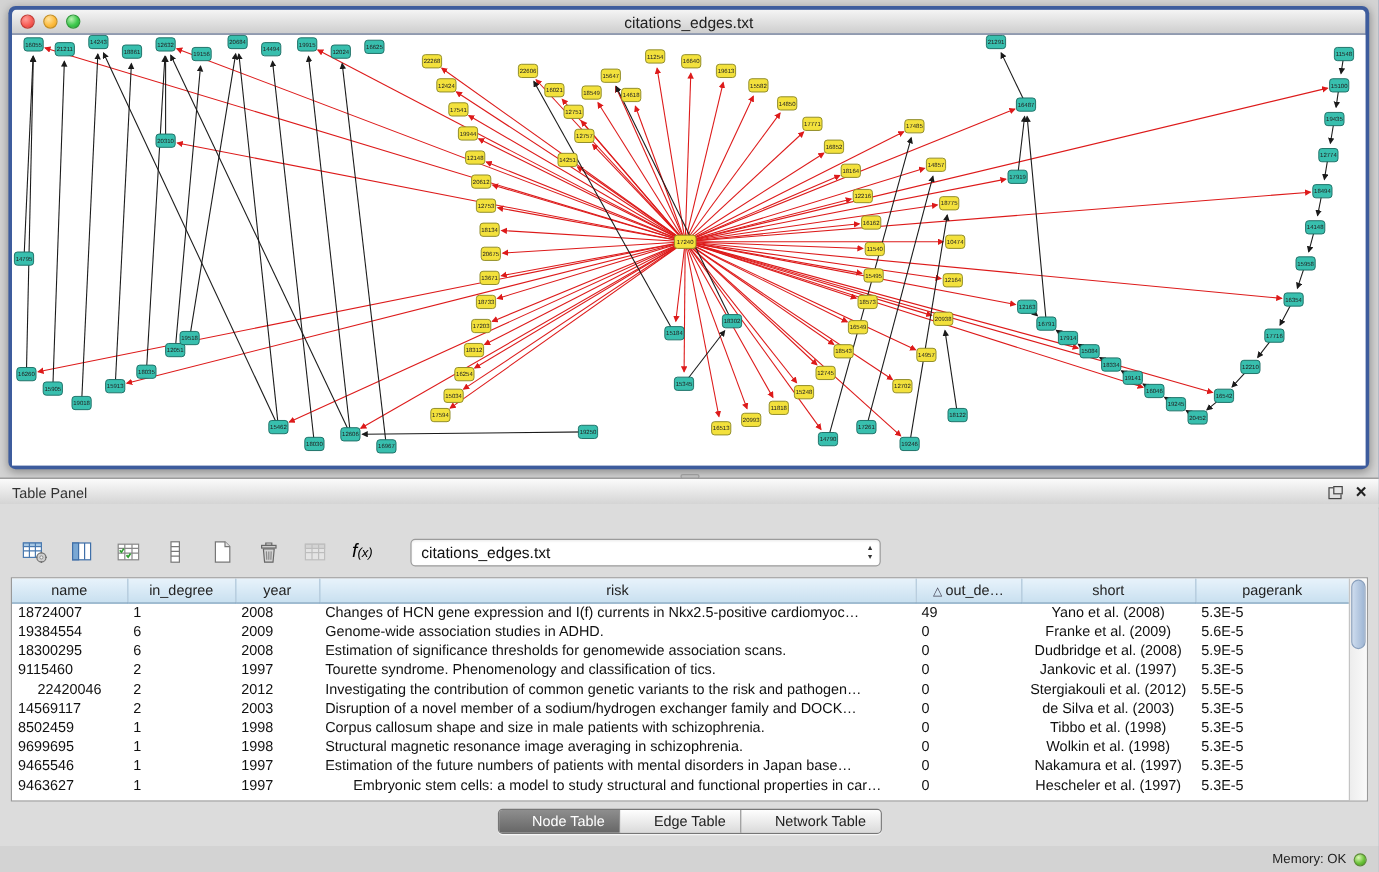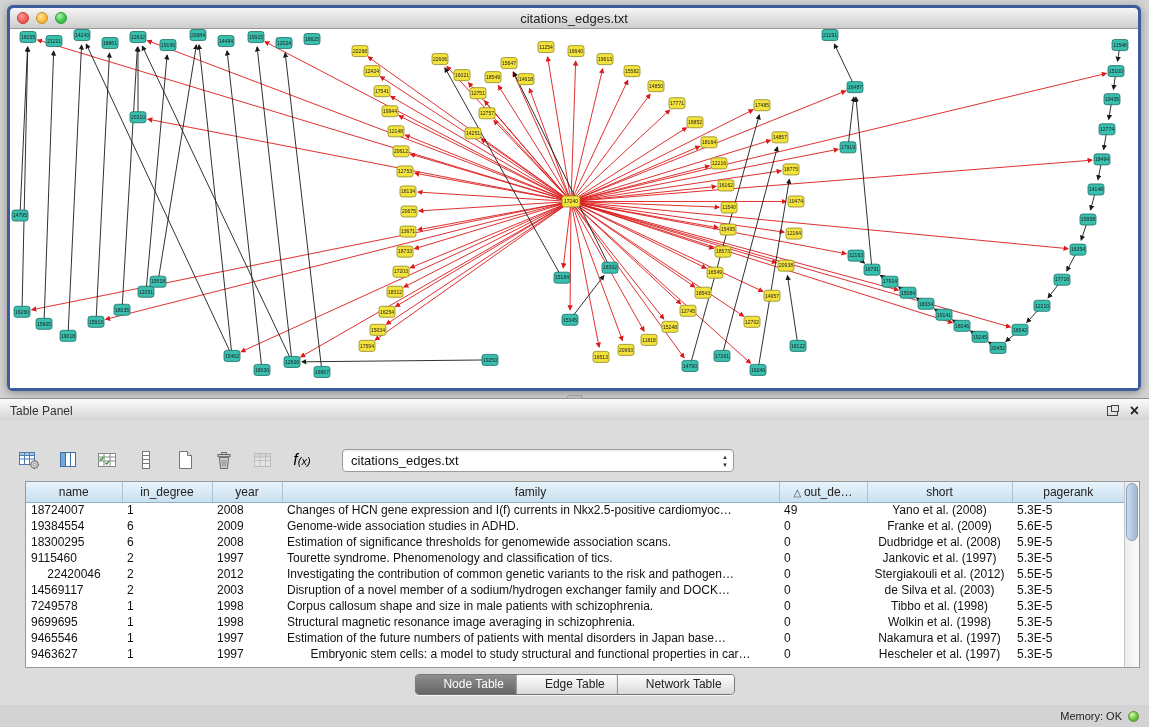--- a/index.html
+++ b/index.html
@@ -61,21 +61,21 @@
   .combo {
     margin-left:16px; width:392px; height:23px; background:#fff;
     border:1px solid #9b9b9b; border-radius:4px; position:relative;
     display:flex; align-items:center; padding:0 22px 0 8px; font-size:13px; color:#111;
     box-shadow: inset 0 1px 2px rgba(0,0,0,.08);
   }
   .combo-arrows { position:absolute; right:5px; top:3px; display:flex; flex-direction:column;
     font-size:6px; line-height:8px; color:#333; }
 
   .table-container {
-    position:relative; margin:5px 9px 0 25px; height:187px;
+    position:relative; margin:5px 9px 0 9px; height:187px;
     background:#fff; border:1px solid #999; overflow:hidden;
   }
   table.data-table { border-collapse:collapse; table-layout:fixed; width:calc(100% - 15px); }
   thead th {
     height:20px; font-weight:normal; font-size:12px; color:#222; text-align:center;
     background: linear-gradient(#e8f3fb, #c9e0f0);
     border-right:1px solid #a9c3d8; border-bottom:1px solid #8fb0c8;
     overflow:hidden; white-space:nowrap; cursor:pointer;
   }
   thead th:last-child { border-right:none; }
@@ -791,21 +791,21 @@
               <col style="width: 497px;">
               <col style="width: 88px;">
               <col style="width: 145px;">
               <col>
             </colgroup>
           <thead>
               <tr id="table-head-row">
                 <th>name</th>
                 <th>in_degree</th>
                 <th>year</th>
-                <th>family</th>
+                <th>risk</th>
                 <th><span class="sort">△ </span>out_de…</th>
                 <th>short</th>
                 <th>pagerank</th>
               </tr>
             </thead>
           <tbody id="table-body">
               <tr>
                 <td style="text-align: left;">18724007</td>
                 <td style="text-align: left;">1</td>
                 <td style="text-align: left;">2008</td>
@@ -853,21 +853,21 @@
               <tr>
                 <td style="text-align: left;">14569117</td>
                 <td style="text-align: left;">2</td>
                 <td style="text-align: left;">2003</td>
                 <td style="text-align: left;">Disruption of a novel member of a sodium/hydrogen exchanger family and DOCK…</td>
                 <td style="text-align: left;">0</td>
                 <td style="text-align: center;">de Silva et al. (2003)</td>
                 <td style="text-align: left;">5.3E-5</td>
               </tr>
               <tr>
-                <td style="text-align: left;">7249578</td>
+                <td style="text-align: left;">8502459</td>
                 <td style="text-align: left;">1</td>
                 <td style="text-align: left;">1998</td>
                 <td style="text-align: left;">Corpus callosum shape and size in male patients with schizophrenia.</td>
                 <td style="text-align: left;">0</td>
                 <td style="text-align: center;">Tibbo et al. (1998)</td>
                 <td style="text-align: left;">5.3E-5</td>
               </tr>
               <tr>
                 <td style="text-align: left;">9699695</td>
                 <td style="text-align: left;">1</td>

